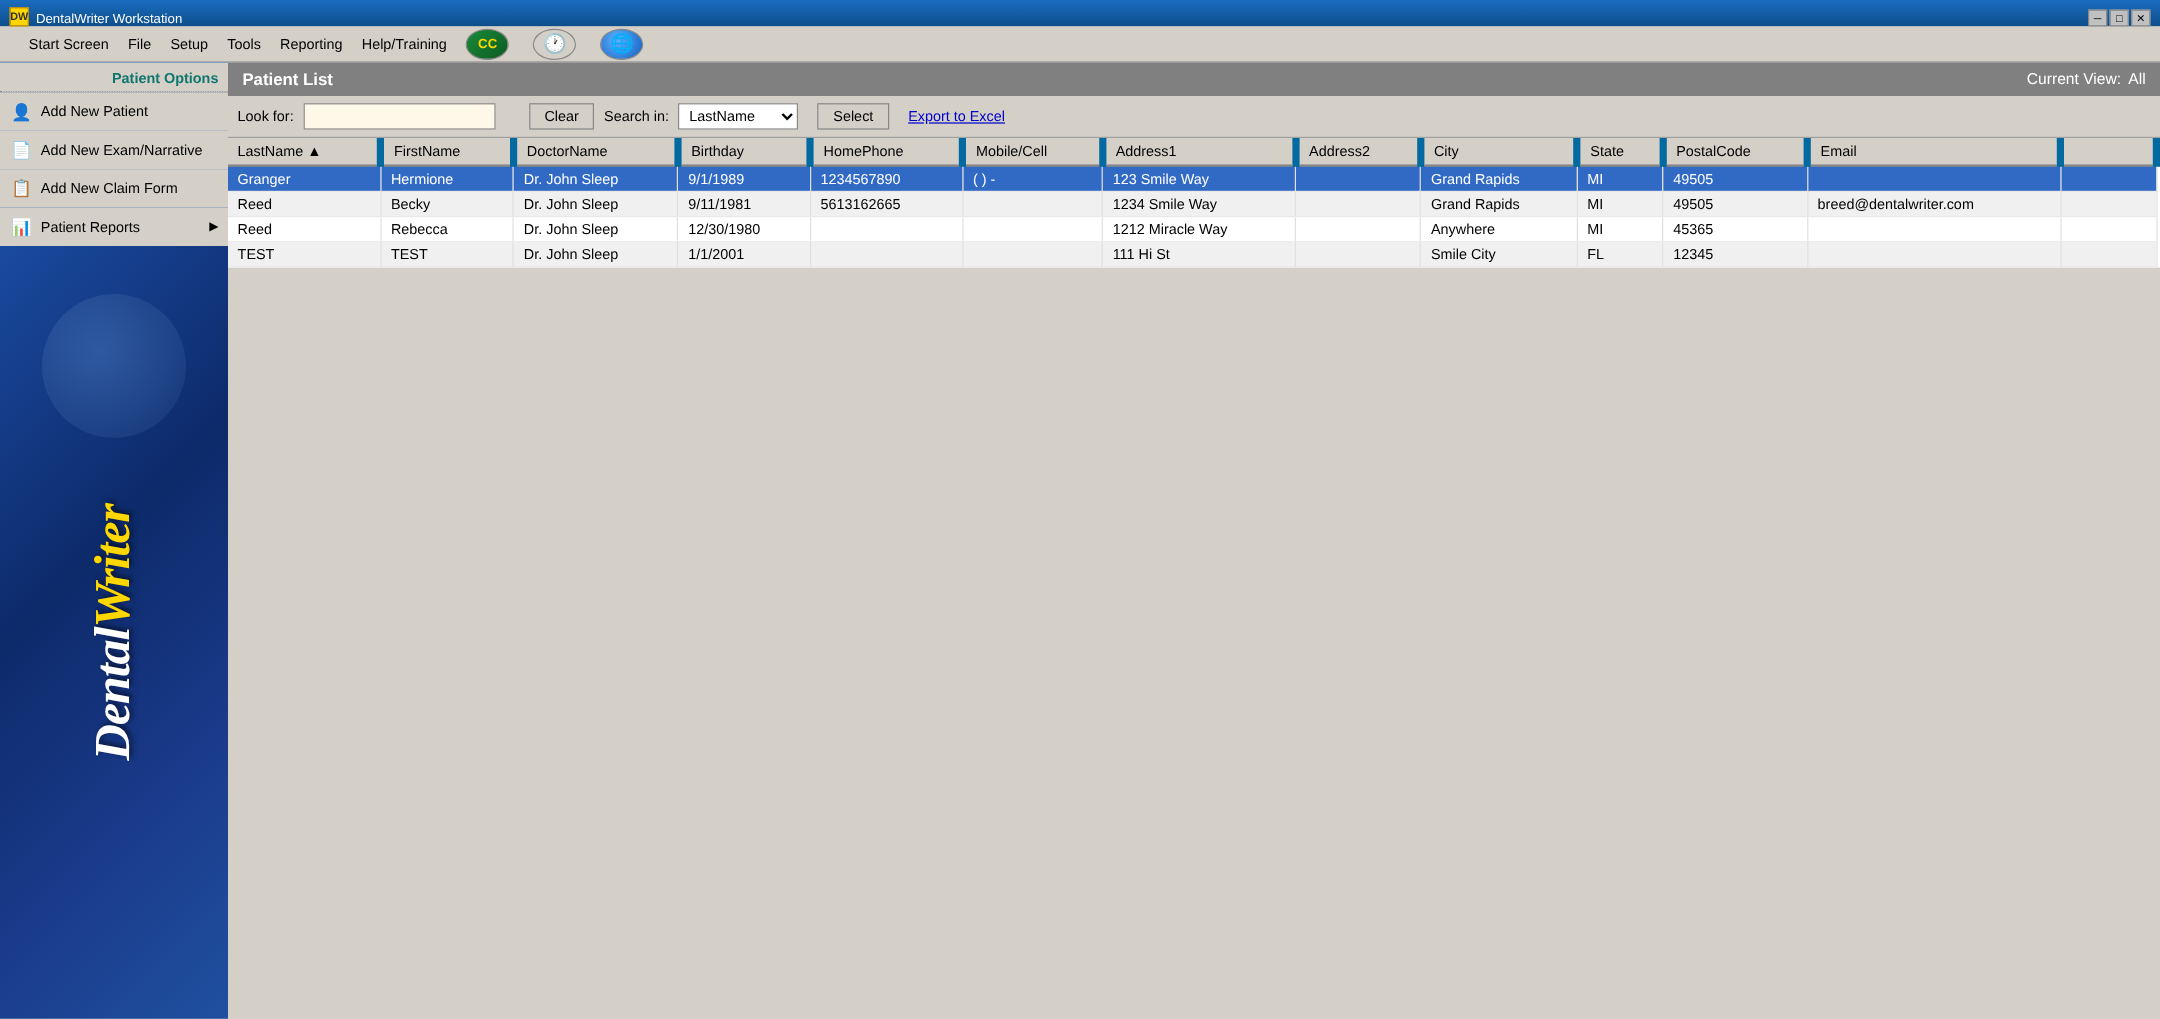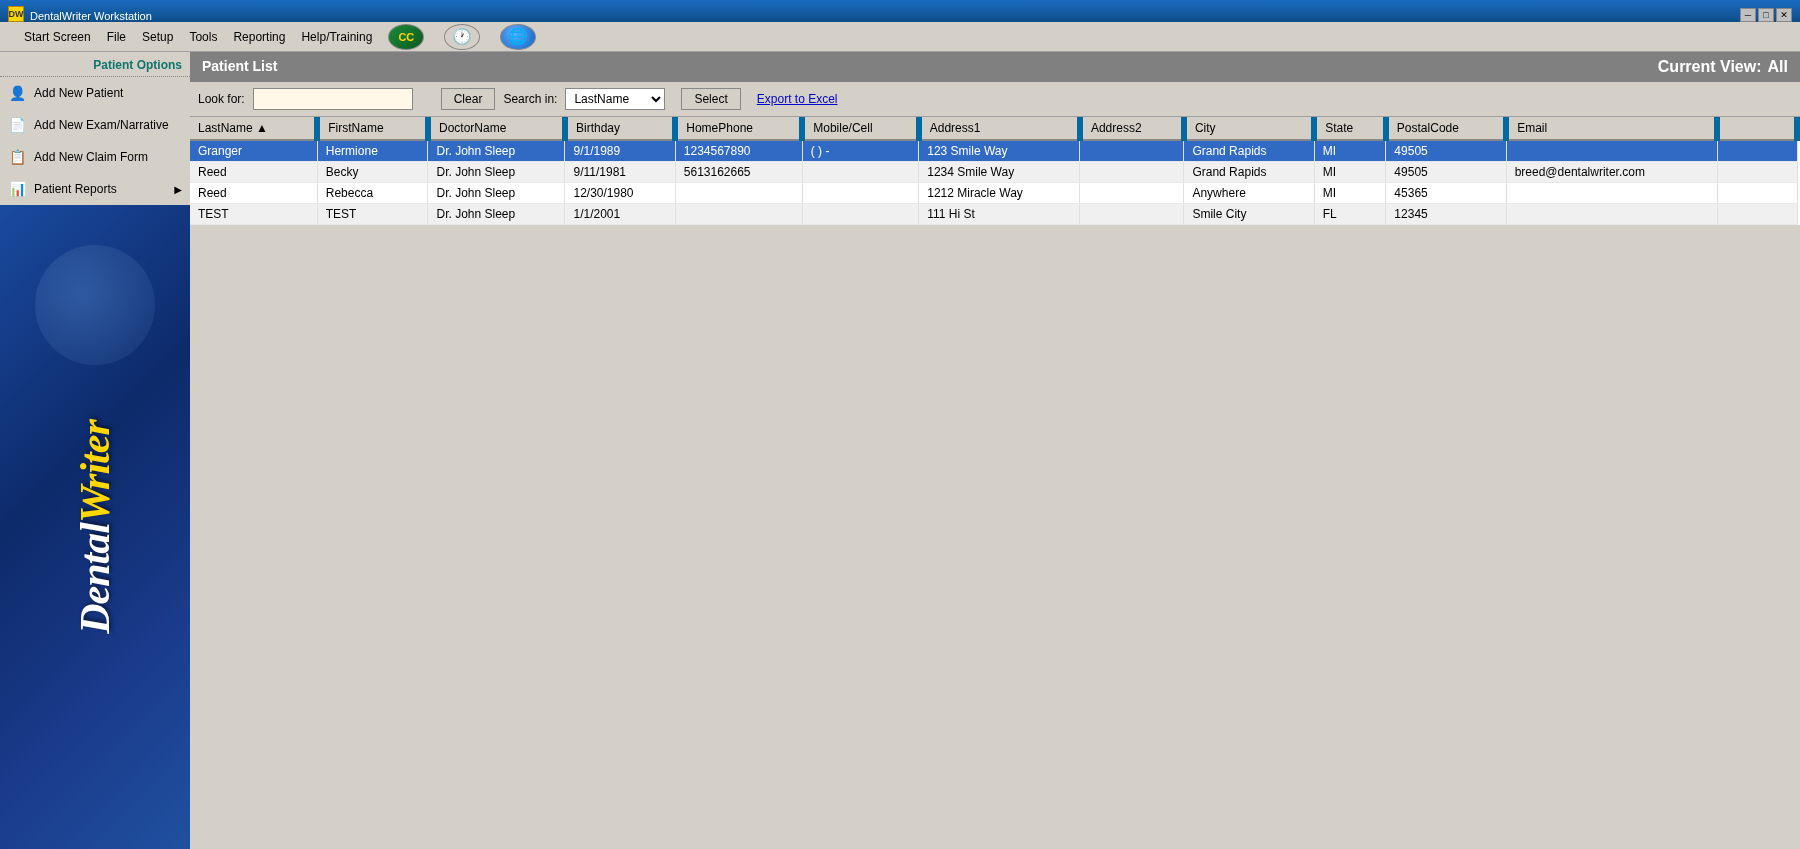--- a/index.html
+++ b/index.html
@@ -146,22 +146,22 @@
       background: #808080;
       color: white;
       padding: 6px 12px;
       font-size: 14px;
       font-weight: bold;
       display: flex;
       align-items: flex-start;
       justify-content: space-between;
     }
     .current-view-label {
-      font-size: 16px;
-      font-weight: bold;
+      font-size: 13px;
+      font-weight: normal;
     }
 
     
     #search-bar {
       background: #d4d0c8;
       padding: 6px 8px;
       display: flex;
       align-items: center;
       gap: 8px;
       border-bottom: 1px solid #a0a0a0;

